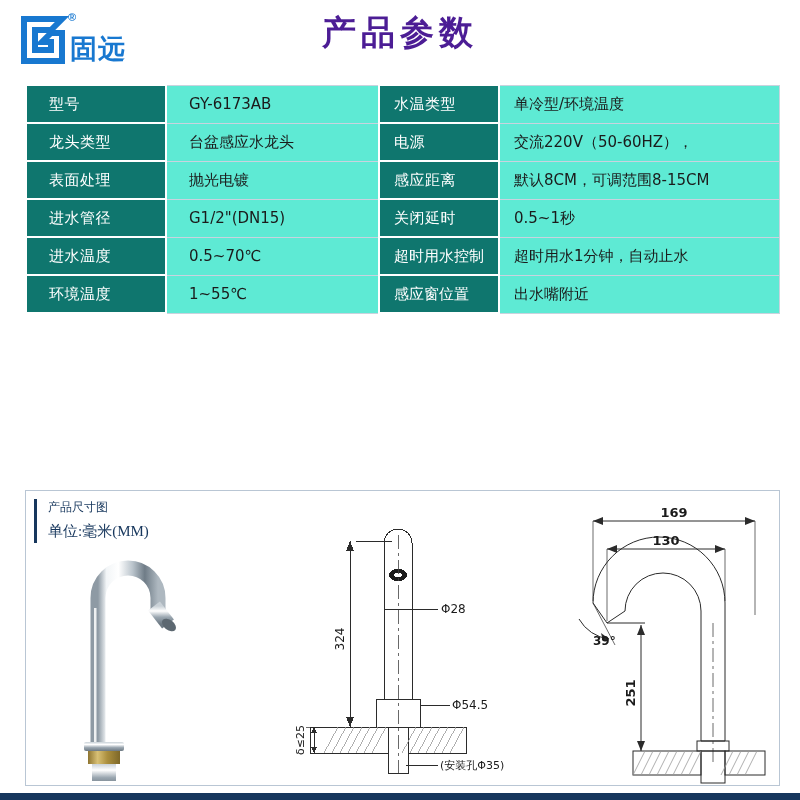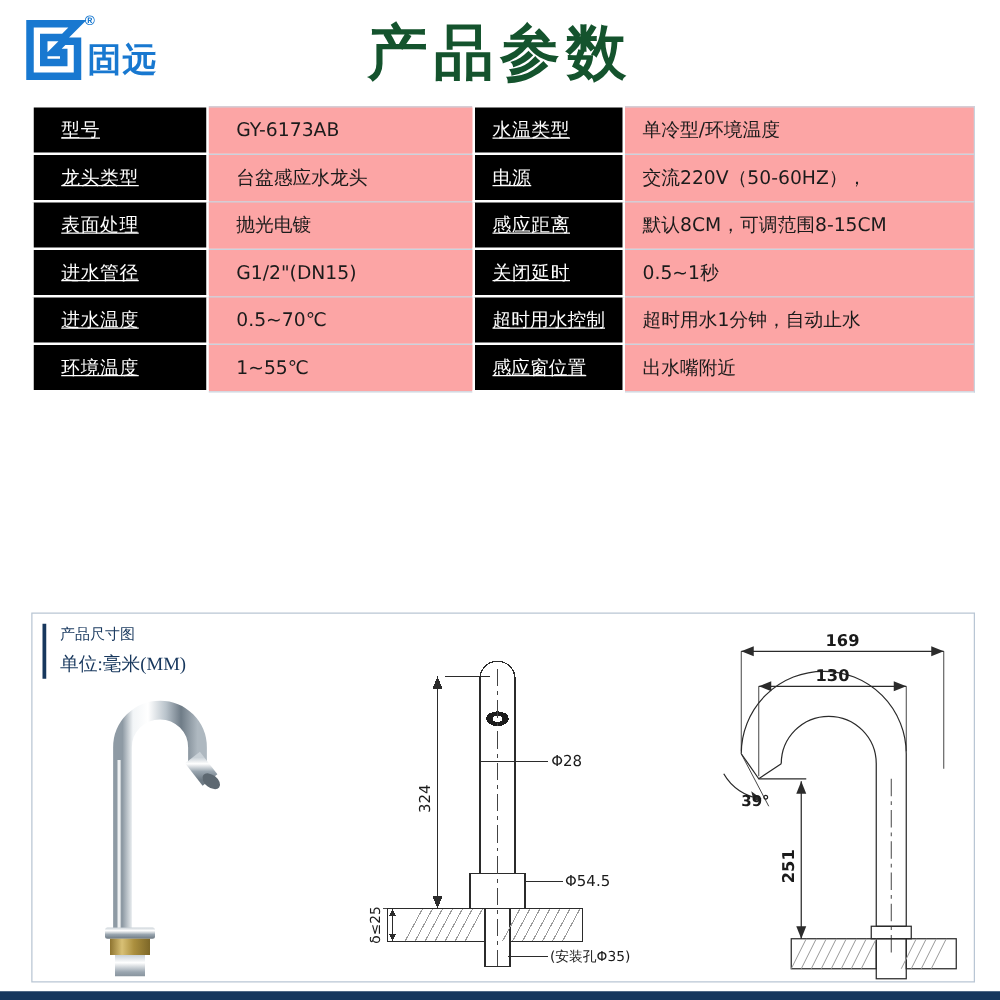--- a/index.html
+++ b/index.html
@@ -38,23 +38,23 @@
   .logo-cn {
     font-size: 27px; font-weight: bold; color: #1878d0;
     letter-spacing: 1px; line-height: 1;
     margin-bottom: 2px; margin-left: -6px;
     font-family: "DejaVu Sans", sans-serif;
   }
   .page-title {
     position: absolute;
     left: 0; right: 0; top: 10px;
     text-align: center;
-    font-size: 48px;
+    font-size: 34px;
     font-weight: bold;
-    color: #14532d;
+    color: #4c1d95;
     letter-spacing: 5px;
     font-family: "DejaVu Sans", sans-serif;
   }
 
   
   .spec-table {
     position: absolute;
     left: 25px; top: 84px;
     width: 755px;
     border-collapse: collapse;
@@ -62,30 +62,29 @@
   }
   .spec-table td {
     height: 38px;
     padding: 0 10px;
     font-size: 15px;
     vertical-align: middle;
     border: 2px solid #ffffff;
     font-family: "DejaVu Sans", sans-serif;
   }
   .lbl {
-    background: #000000;
+    background: #0f766e;
     color: #ffffff;
     font-size: 16px;
     letter-spacing: 0.5px;
-    text-decoration: underline;
   }
   .lbl.c1 { padding-left: 22px; }
   .lbl.c3 { padding-left: 14px; }
   .val {
-    background: #fca5a5;
+    background: #5eead4;
     color: #1b1b1b;
     border: 1px solid #c9d3de !important;
   }
   .val.indent { padding-left: 14px; }
   .val.center { text-align: left; padding-left: 22px; }
   .row-accessories td.val { font-size: 14px; padding-left: 14px; }
 
   
   .dim-panel {
     position: absolute;

